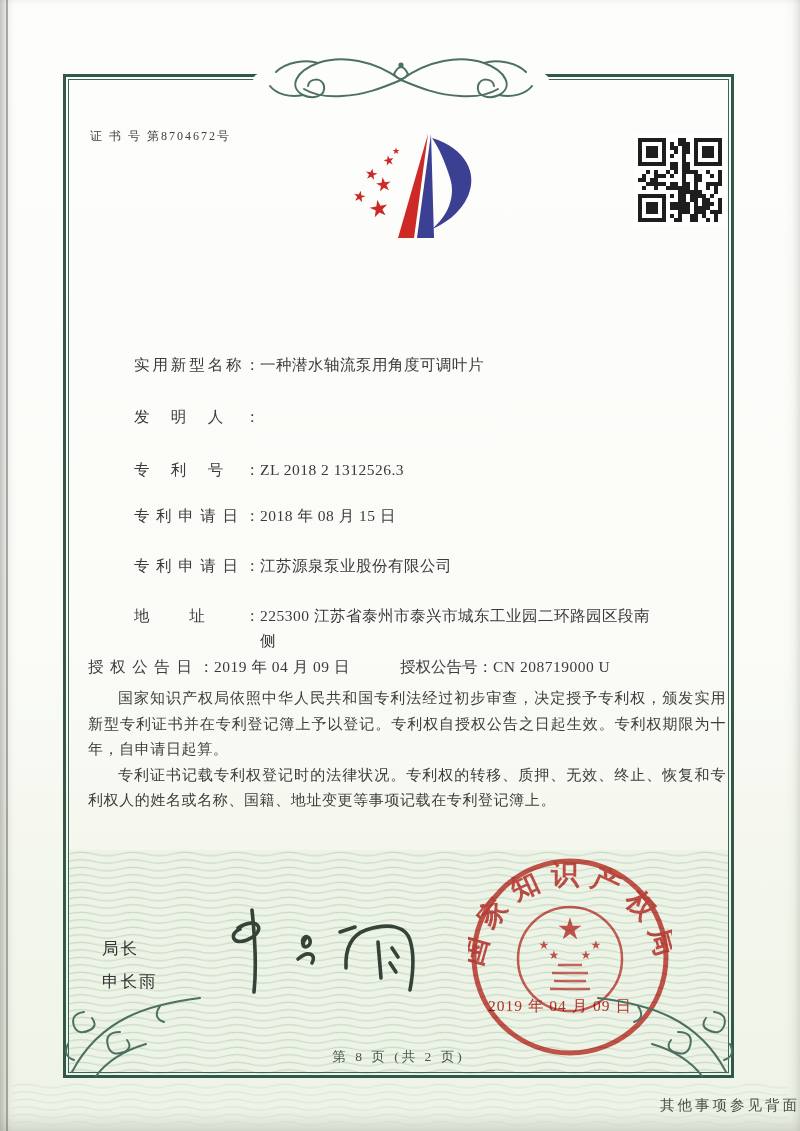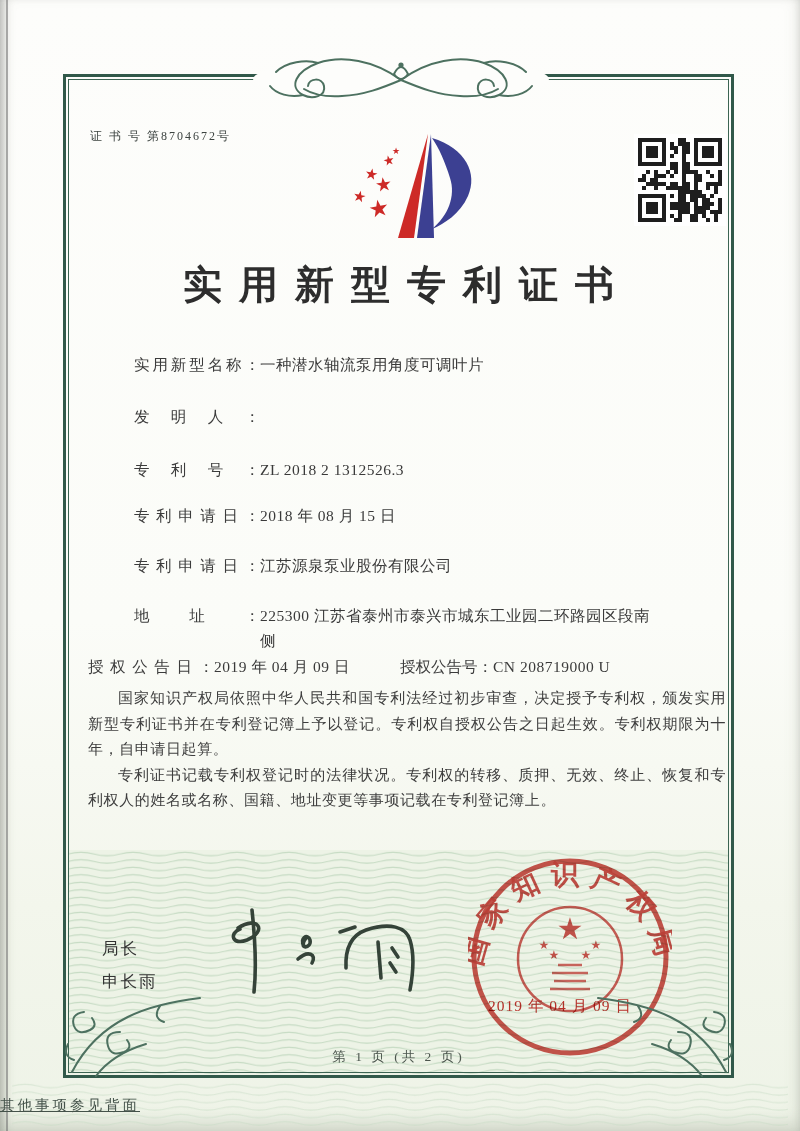--- a/index.html
+++ b/index.html
@@ -49,21 +49,21 @@
   
   .paras{position:absolute;left:88px;top:686px;width:638px;z-index:3;
     font-size:15px;line-height:25.5px;color:#3d3d3d;text-align:justify;letter-spacing:.6px;}
   .paras p{margin:0;text-indent:2em;}
   
   .commissioner{position:absolute;left:102px;top:932px;z-index:3;font-size:16.5px;color:#333;line-height:33px;letter-spacing:2px;}
   .signature{position:absolute;left:200px;top:898px;z-index:4;}
   .seal{position:absolute;left:468px;top:855px;width:204px;height:204px;z-index:4;mix-blend-mode:multiply;opacity:.93;}
   .seal-date{position:absolute;left:488px;top:996px;z-index:4;font-size:15.5px;color:#c5342e;letter-spacing:1px;mix-blend-mode:multiply;}
   .page-no{position:absolute;left:63px;top:1048px;width:671px;text-align:center;font-size:13.5px;color:#4c564e;letter-spacing:3px;z-index:3;}
-  .back-note{position:absolute;left:0;top:1096px;width:800px;text-align:left;font-size:14.5px;color:#44524a;letter-spacing:3px;z-index:3;text-decoration:underline;}
+  .back-note{position:absolute;left:0;top:1096px;width:800px;text-align:right;font-size:14.5px;color:#44524a;letter-spacing:3px;z-index:3;}
   .ornament{position:absolute;z-index:6;pointer-events:none;}
 </style>
 </head>
 <body>
 
 <div class="sheet">
 
   <svg width="0" height="0" style="position:absolute">
     <defs>
       <pattern id="wavepat" width="52" height="7.5" patternUnits="userSpaceOnUse">
@@ -275,21 +275,20 @@
           <i style="left: 56px; top: 80px;"></i>
           <i style="left: 68px; top: 80px;"></i>
           <i style="left: 76px; top: 80px;"></i>
         </div>
       <div class="finder f-tl"></div>
       <div class="finder f-tr"></div>
       <div class="finder f-bl"></div>
     </div>
   </div>
 
-  <div class="title">实用新型专利证书</div>
 
   <div class="fields">
     <div class="field" style="top:352px">
       <span class="label">实用新型名称：</span>
       <span class="value">一种潜水轴流泵用角度可调叶片</span>
     </div>
     <div class="field" style="top:404px">
       <span class="label">发明人：</span>
     </div>
     <div class="field" style="top:457px">
@@ -359,17 +358,17 @@
     </g>
     <defs>
       <path id="sealarc" d="M 16,136 A 88,88 0 1 1 188,136" fill="none"></path>
     </defs>
     <text font-size="28" fill="#c5342e" font-weight="bold" letter-spacing="10" opacity=".92">
       <textPath href="#sealarc" startOffset="50%" text-anchor="middle">国家知识产权局</textPath>
     </text>
   </svg>
   <div class="seal-date">2019 年 04 月 09 日</div>
 
-  <div class="page-no">第 1 页 (共 2 页)</div>
+  <div class="page-no">第 8 页 (共 2 页)</div>
   <div class="back-note">其他事项参见背面</div>
 
   <div class="scan-line"></div>
 </div>
 
 </body></html>

